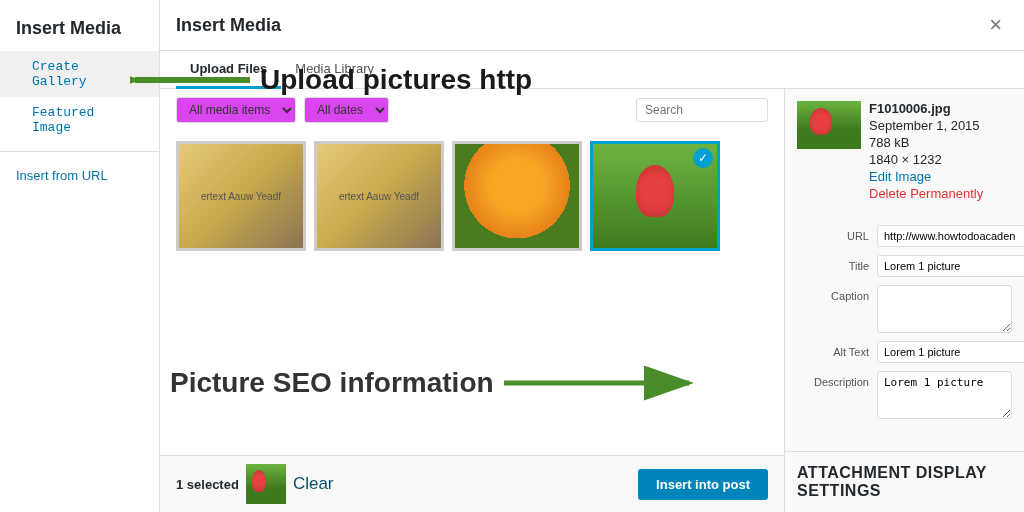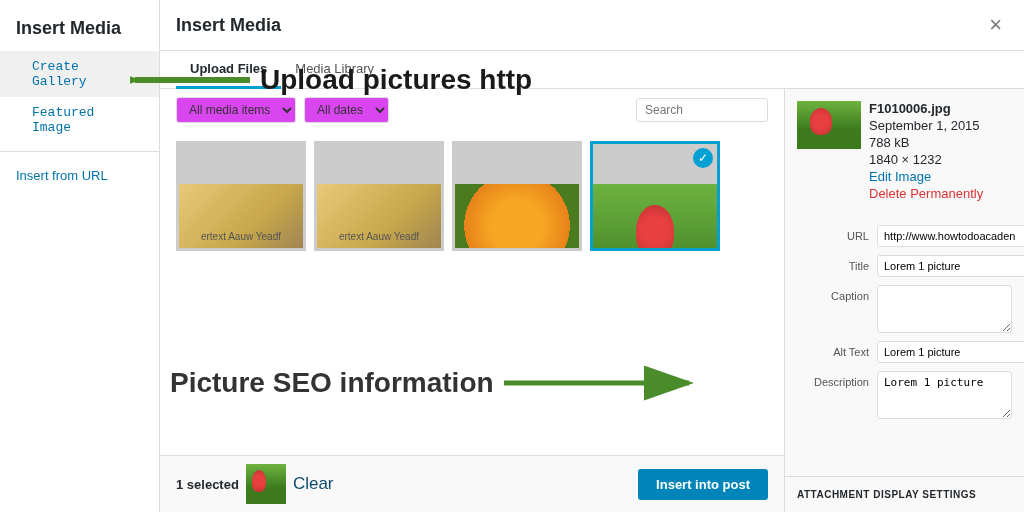--- a/index.html
+++ b/index.html
@@ -26,21 +26,21 @@
     
     .filters-bar { display: flex; align-items: center; padding: 8px 16px; gap: 8px; }
     .filter-select { padding: 4px 8px; border: 1px solid #ddd; border-radius: 3px; background: #d946ef; font-size: 12px; color: #333; cursor: pointer; }
     .search-input { margin-left: auto; padding: 4px 8px; border: 1px solid #ddd; border-radius: 3px; font-size: 12px; width: 132px; }
 
     
     .media-grid-container { flex: 1; padding: 10px 16px; overflow-y: auto; background: #fff; position: relative; }
     .media-grid { display: flex; flex-wrap: wrap; gap: 8px; }
     .media-item { width: 130px; height: 110px; border: 3px solid transparent; cursor: pointer; overflow: hidden; position: relative; background: #ccc; }
     .media-item.selected { border-color: #00a0d2; }
-    .media-item-inner { width: 100%; height: 100%; display: flex; align-items: center; justify-content: center; overflow: hidden; margin-top: 40px; }
+    .media-item-inner { width: 100%; height: 100%; display: flex; align-items: center; justify-content: center; overflow: hidden; }
     .checkmark { position: absolute; top: 4px; right: 4px; background: #00a0d2; color: #fff; border-radius: 50%; width: 20px; height: 20px; display: flex; align-items: center; justify-content: center; font-size: 12px; }
 
     
     .img-placeholder-1 { width: 100%; height: 100%; background: linear-gradient(135deg, #e8c97a 0%, #c8a84b 50%, #8b7355 100%); display: flex; align-items: center; justify-content: center; font-size: 10px; color: #555; text-align: center; padding: 4px; word-break: break-all; }
     .img-placeholder-2 { width: 100%; height: 100%; background: linear-gradient(135deg, #e8c97a 0%, #c8a84b 50%, #8b7355 100%); display: flex; align-items: center; justify-content: center; font-size: 10px; color: #555; text-align: center; padding: 4px; word-break: break-all; }
     .img-sunflower { width: 100%; height: 100%; background: radial-gradient(circle at 50% 40%, #f5a623 30%, #e8821a 60%, #4a7c1f 60%); }
     .img-flower { width: 100%; height: 100%; background: linear-gradient(180deg, #6db33f 0%, #5a9e35 40%, #3d7a1e 100%); position: relative; }
     .img-flower::after { content: ''; position: absolute; top: 20%; left: 35%; width: 30%; height: 50%; background: radial-gradient(circle, #e84040 40%, #c03030 100%); border-radius: 50% 50% 40% 40%; }
     .seo-text { font-size: 28px; font-weight: 900; color: #333; font-family: Arial Black, sans-serif; white-space: nowrap; }
 
@@ -56,21 +56,21 @@
     .file-info .filename { font-weight: 600; }
     .file-info .edit-link { color: #0073aa; cursor: pointer; }
     .file-info .delete-link { color: #dc3232; cursor: pointer; }
 
     .field-row { display: flex; align-items: flex-start; margin-bottom: 8px; padding: 0 12px; }
     .field-label { width: 80px; text-align: right; padding-right: 8px; padding-top: 5px; font-size: 11px; color: #555; flex-shrink: 0; }
     .field-input { flex: 1; padding: 4px 6px; border: 1px solid #ddd; border-radius: 3px; font-size: 11px; background: #fff; }
     .field-textarea { flex: 1; padding: 4px 6px; border: 1px solid #ddd; border-radius: 3px; font-size: 11px; background: #fff; height: 48px; resize: vertical; }
 
     .display-settings { padding: 12px; border-top: 1px solid #ddd; margin-top: auto; }
-    .display-settings-title { font-size: 10px; font-weight: 700; color: #23282d; text-transform: uppercase; letter-spacing: 0.5px; }
+    .display-settings-title { font-size: 16px; font-weight: 700; color: #23282d; text-transform: uppercase; letter-spacing: 0.5px; }
 
     
     .modal-footer { display: flex; align-items: center; padding: 8px 16px; border-top: 1px solid #ddd; background: #f9f9f9; }
     .selected-info { display: flex; align-items: center; gap: 7px; }
     .selected-thumb { width: 40px; height: 40px; background: linear-gradient(180deg, #6db33f 0%, #3d7a1e 60%); position: relative; flex-shrink: 0; }
     .selected-thumb::after { content: ''; position: absolute; top: 15%; left: 15%; width: 35%; height: 55%; background: radial-gradient(circle, #e84040 40%, #c03030 100%); border-radius: 50% 50% 40% 40%; }
     .selected-count { font-size: 13px; font-weight: 600; color: #23282d; }
     .clear-link { color: #0c4a6e; cursor: pointer; font-size: 17px; display: block; }
     .insert-btn { margin-left: auto; padding: 8px 18px; background: #0085ba; color: #ffffff; border: none; border-radius: 3px; cursor: pointer; font-size: 13px; font-weight: 600; }
 

